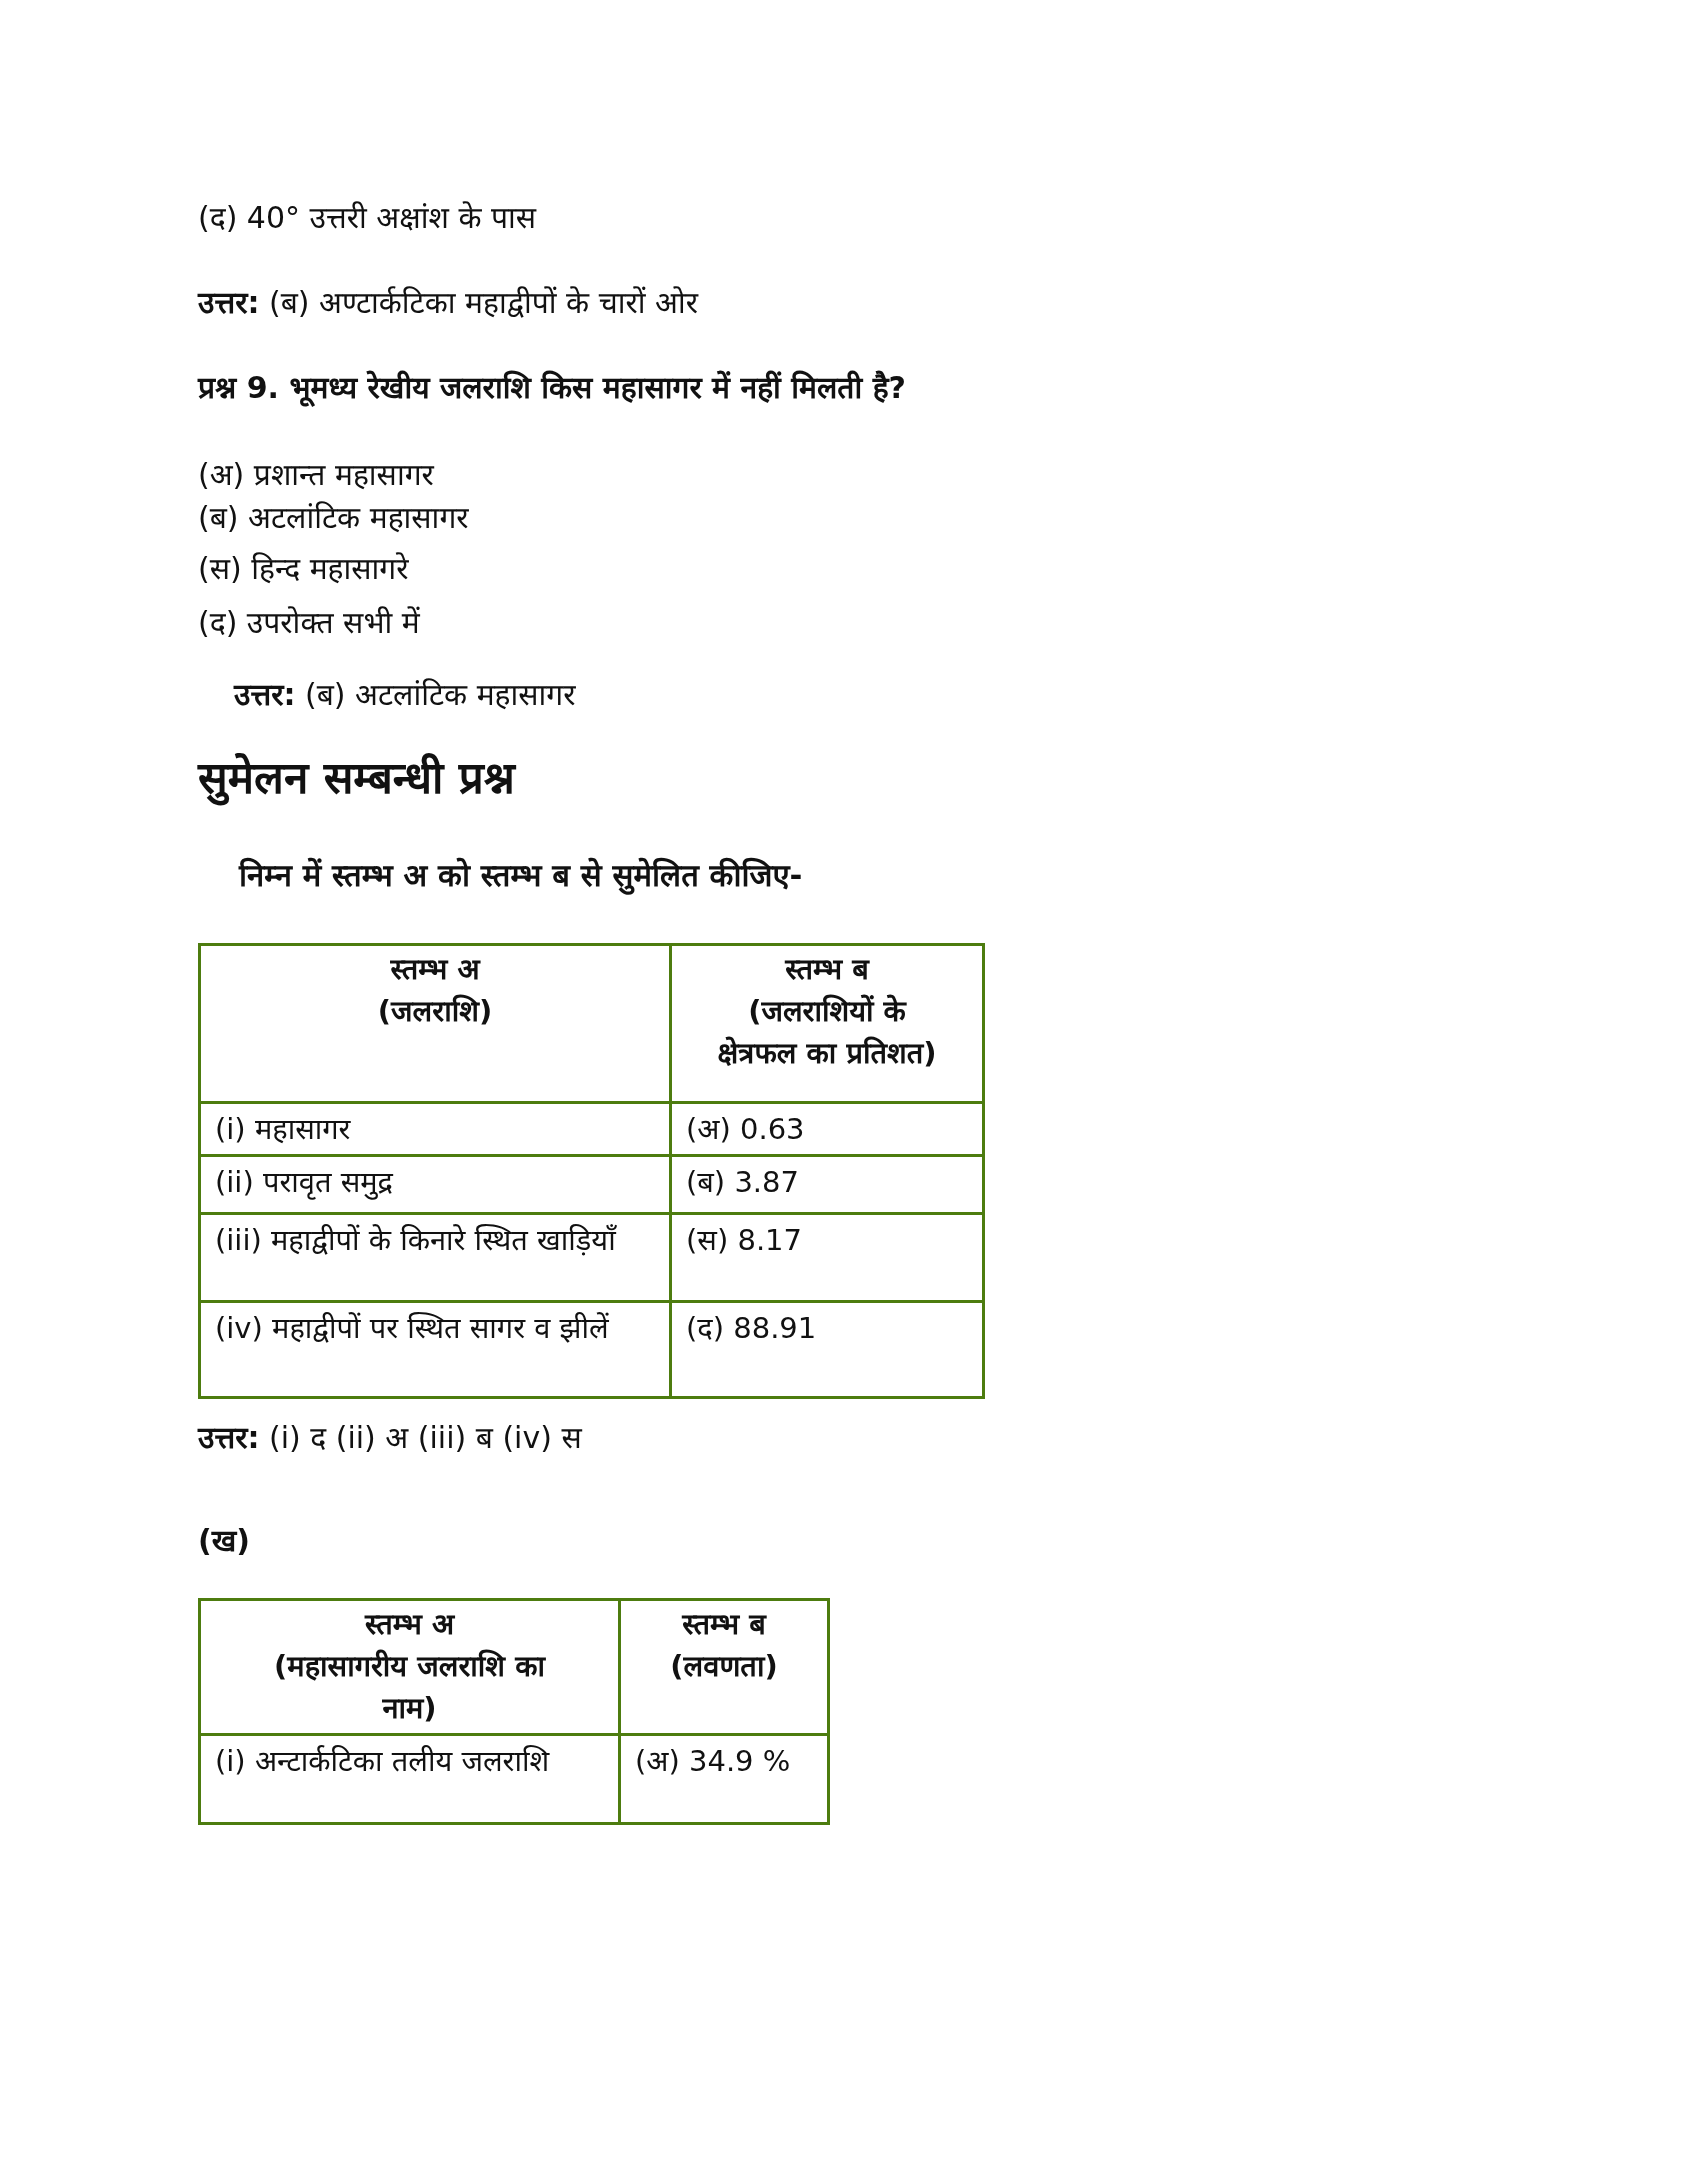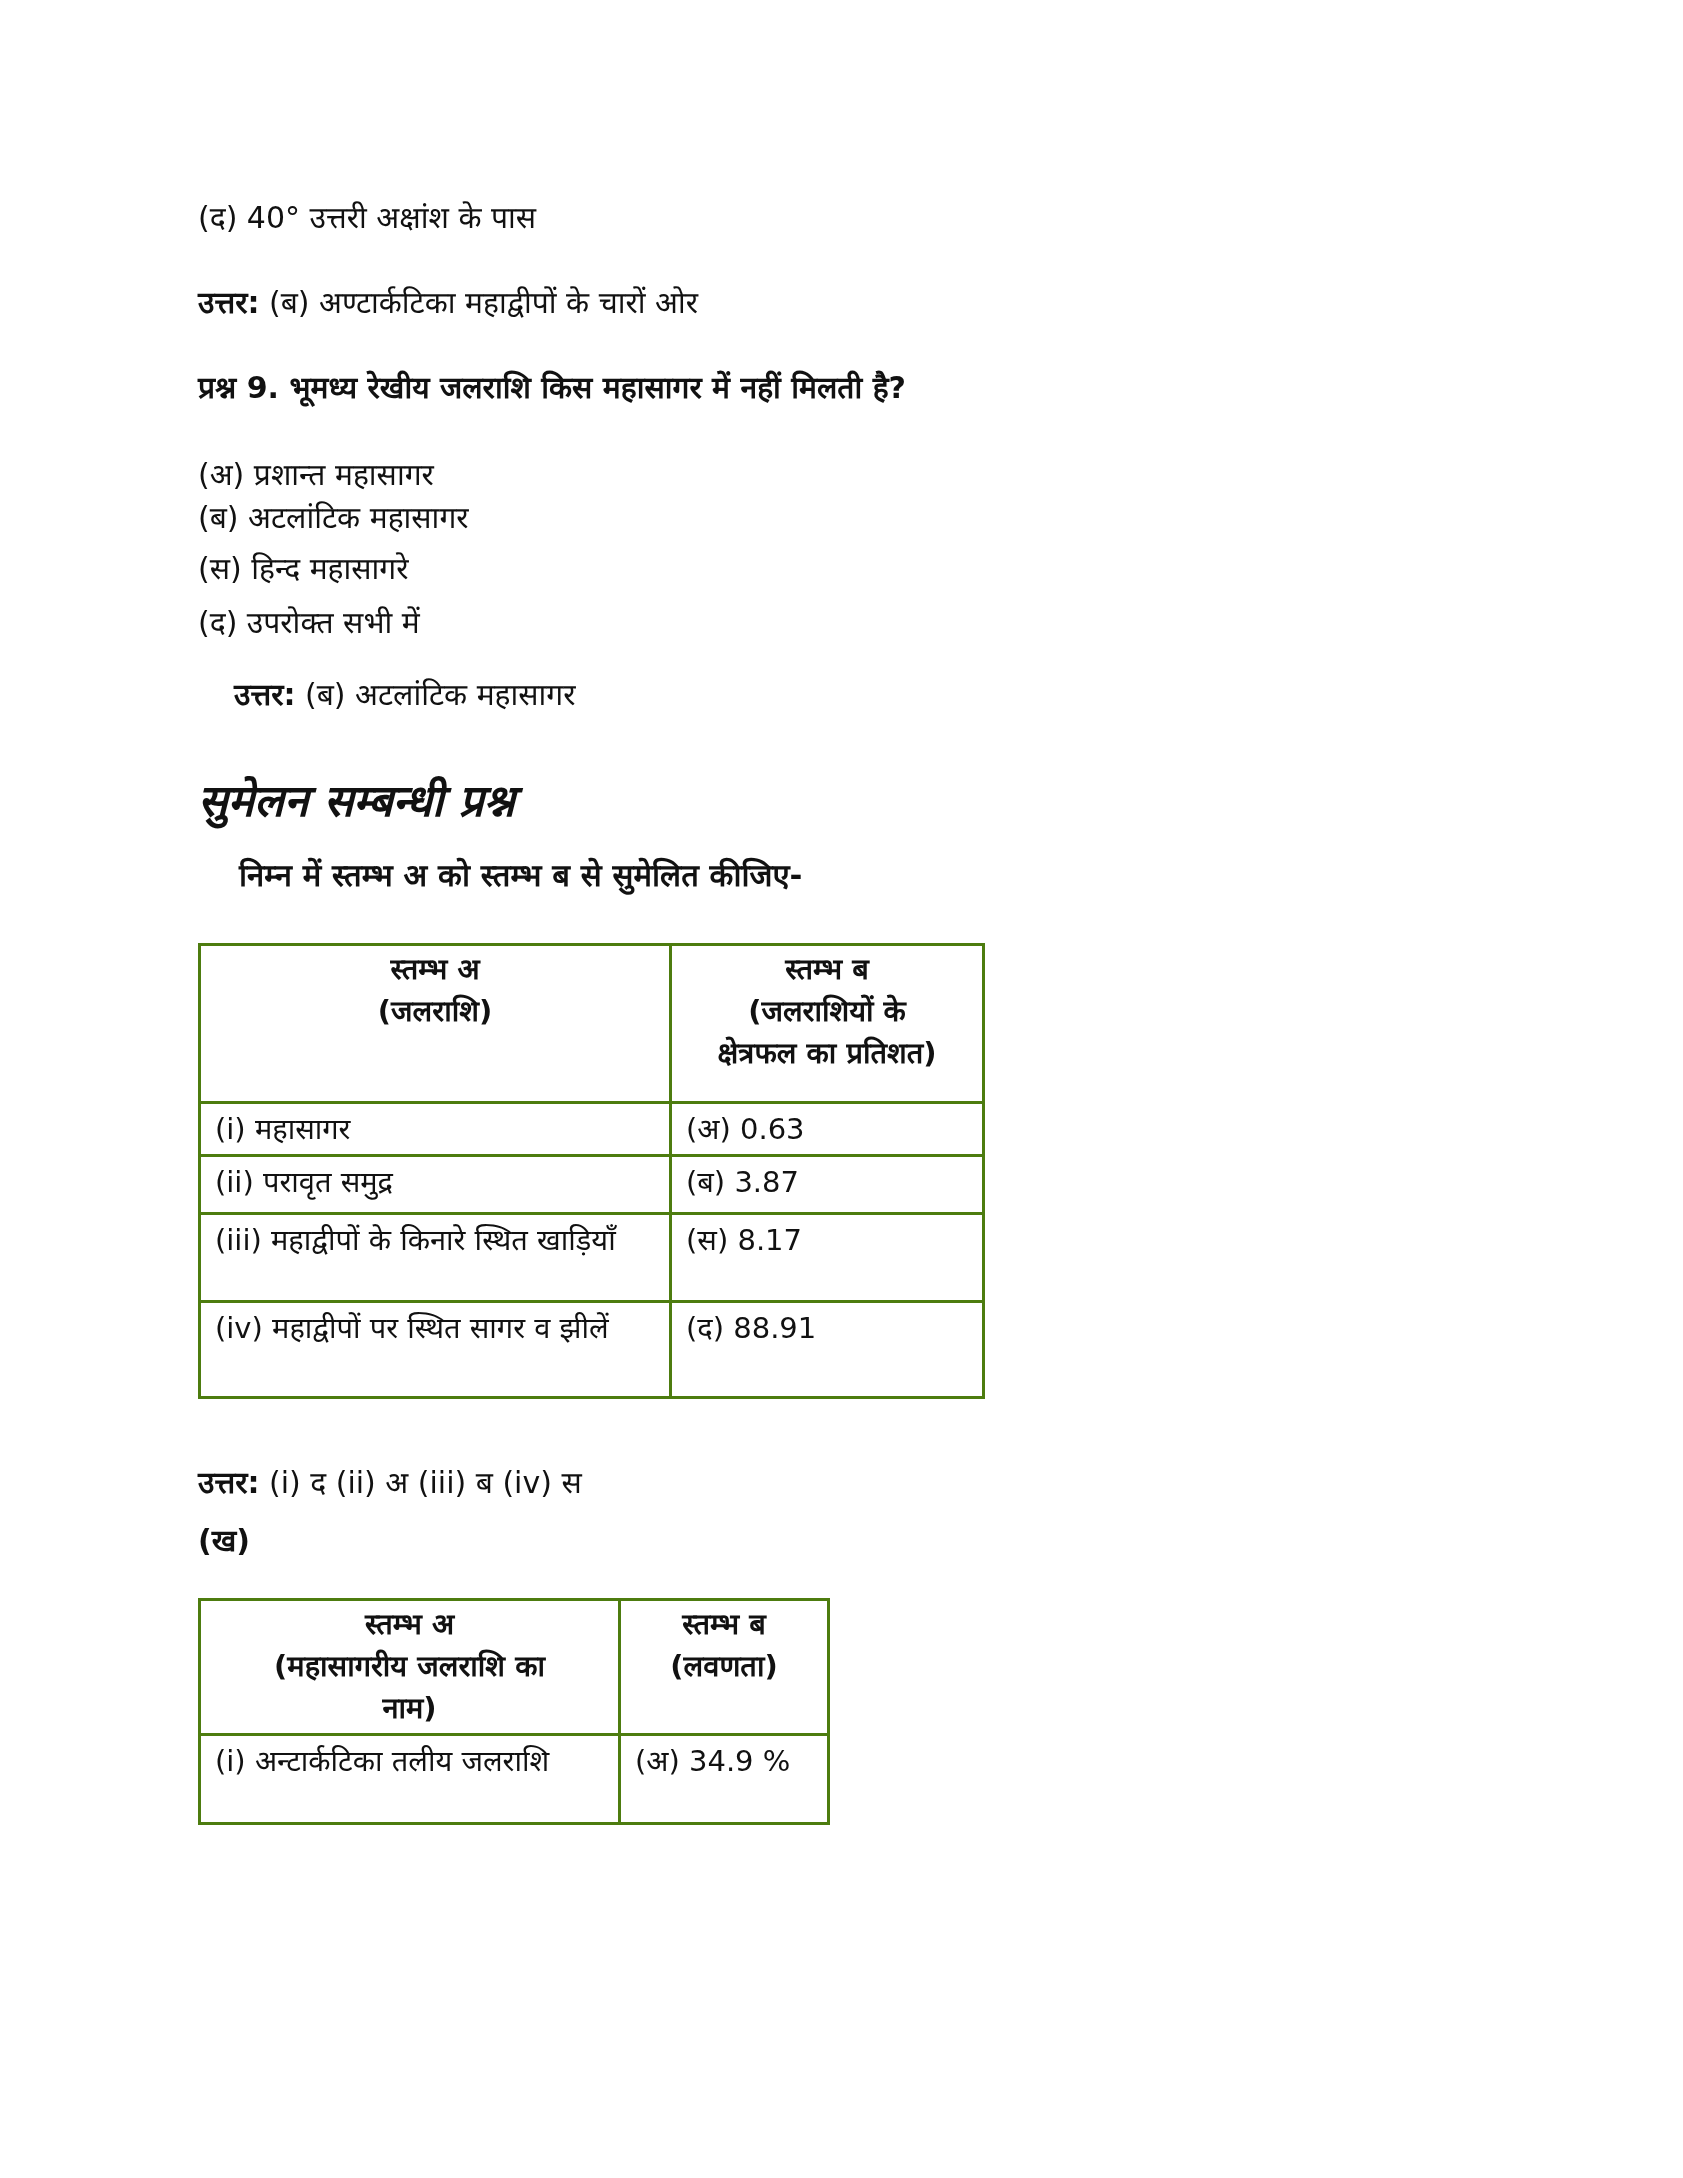--- a/index.html
+++ b/index.html
@@ -29,21 +29,21 @@
   <span class="opt">(अ) प्रशान्त महासागर</span>
   <span class="opt" style="margin-top:3px;">(ब) अटलांटिक महासागर</span>
   <span class="opt" style="margin-top:11px;">(स) हिन्द महासागरे</span>
   <span class="opt" style="margin-top:14px;">(द) उपरोक्त सभी में</span>
 </div>
 <div class="line" style="top:675px;margin-left:36px;">
   <span class="b">उत्तर:</span>
   <span>(ब) अटलांटिक महासागर</span>
 </div>
 
-<div class="h2" style="top:773px;font-style:italic;">सुमेलन सम्बन्धी प्रश्न</div>
+<div class="h2" style="top:750px;">सुमेलन सम्बन्धी प्रश्न</div>
 <div class="h3" style="top:853px;margin-left:41px;">निम्न में स्तम्भ अ को स्तम्भ ब से सुमेलित कीजिए-</div>
 
 <table class="match" style="top:943px; width:784px;">
   <colgroup>
       <col style="width:471px">
       <col style="width:313px">
     </colgroup>
   <tbody>
       <tr style="height:158px;">
     <th>
@@ -68,21 +68,21 @@
     <td>(iii) महाद्वीपों के किनारे स्थित खाड़ियाँ</td>
     <td>(स) 8.17</td>
   </tr>
   <tr style="height:96px;">
     <td>(iv) महाद्वीपों पर स्थित सागर व झीलें</td>
     <td>(द) 88.91</td>
   </tr>
 </tbody>
   </table>
 
-<div class="line" style="top:1463px;">
+<div class="line" style="top:1418px;">
   <span class="b">उत्तर:</span>
   <span>(i) द (ii) अ (iii) ब (iv) स</span>
 </div>
 
 <div class="line b" style="top:1521px;">(ख)</div>
 
 <table class="match" style="top:1598px; width:629px;">
   <colgroup>
       <col style="width:420px">
       <col style="width:209px">

